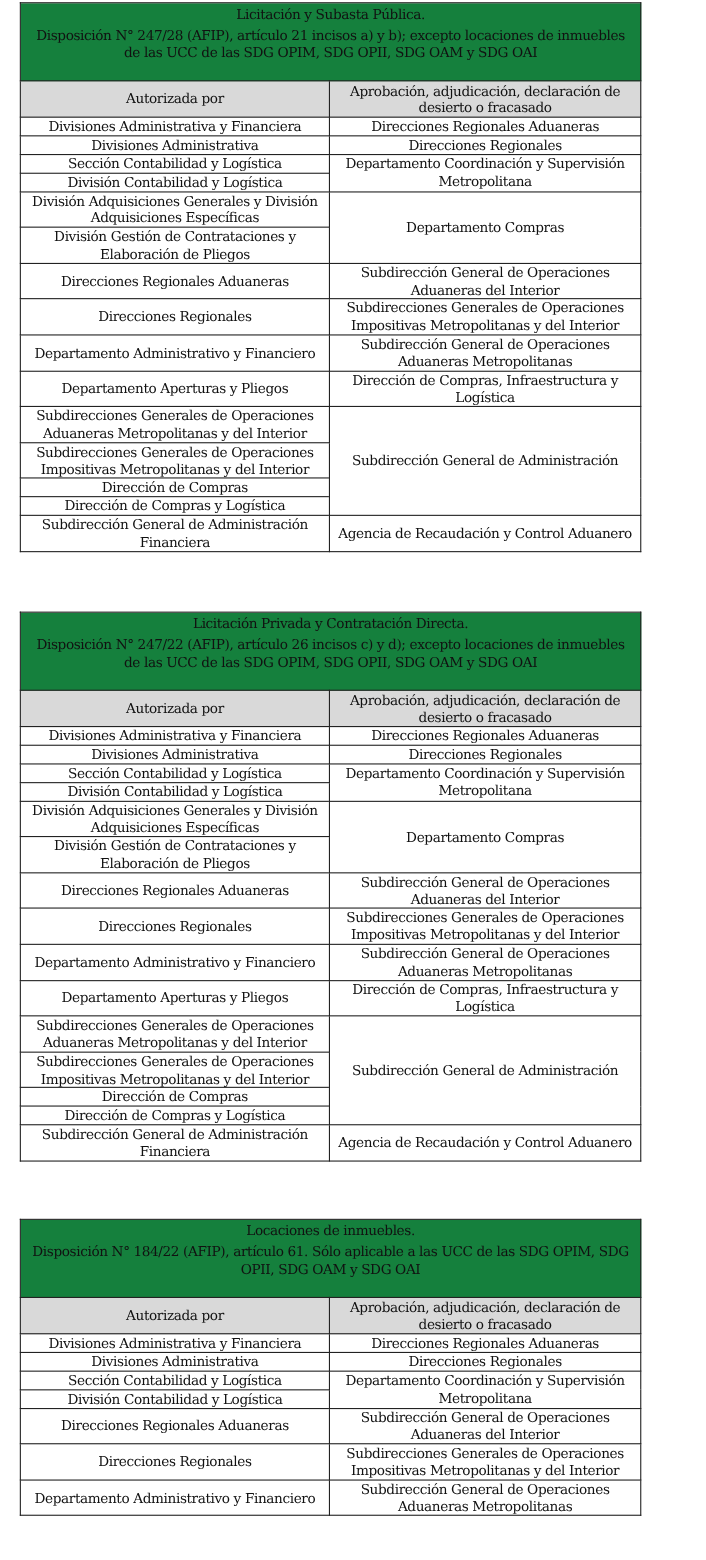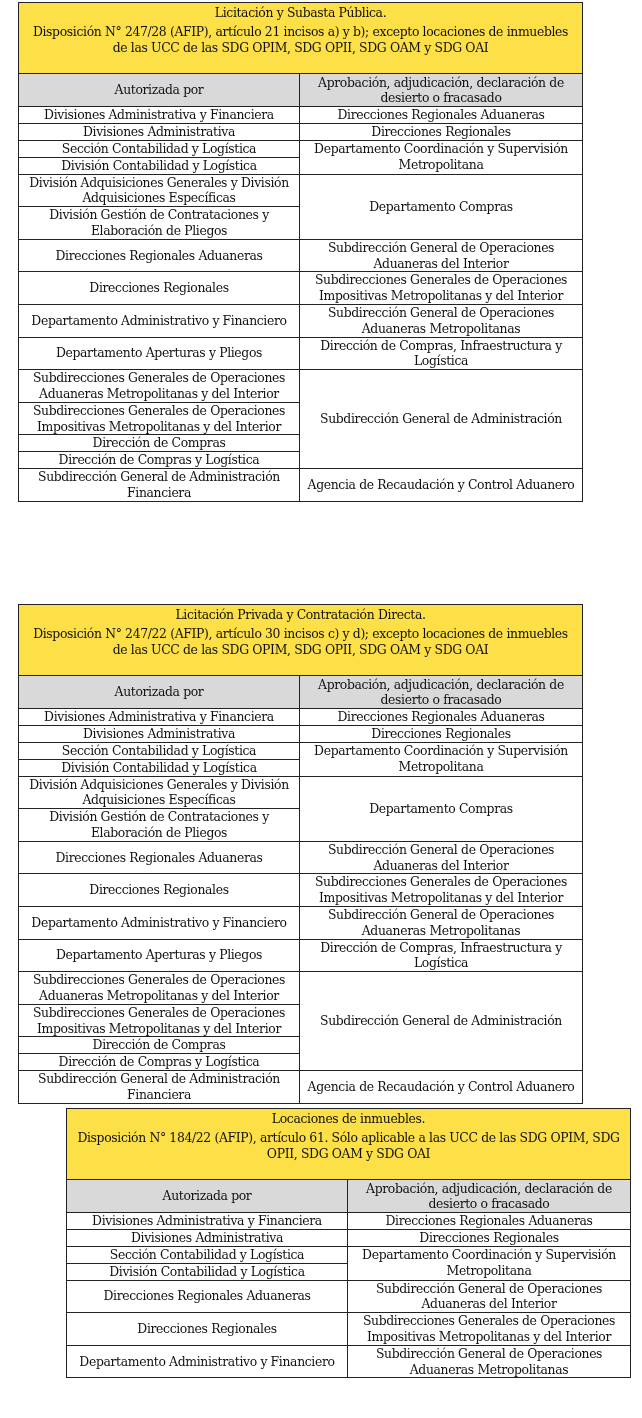--- a/index.html
+++ b/index.html
@@ -3,28 +3,28 @@
 <meta charset="utf-8">
 <style>
   html, body { margin: 0; padding: 0; background: #ffffff; }
   body { width: 642px; height: 1418px; position: relative; overflow: hidden;
          font-family: "DejaVu Serif", "Liberation Serif", serif; color: #111; }
   .tbl { position: absolute; left: 18px; width: 564px; border-collapse: collapse; table-layout: fixed; }
   .tbl td { border: 1px solid #222; text-align: center; vertical-align: middle;
             font-size: 12.4px; line-height: 15.8px; padding: 0 2px; letter-spacing: -0.35px; }
   .tbl col.c1 { width: 281px; }
   .tbl col.c2 { width: 283px; }
-  .hdr td { background: #fde047; }
+  .hdr td { background: #15803d; }
   .title-cell { padding: 2px 6px 18px 6px !important; }
   .title-cell .t1 { display: block; margin-bottom: 3px; }
   .title-cell .t2 { display: block; }
   .colhead td { background: #d9d9d9; height: 32px; }
   #t1 { top: 2px; }
-  #t2 { top: 556px; margin-top: 48px; }
-  #t3 { top: 1108px; margin-left: 48px; }
+  #t2 { top: 556px; }
+  #t3 { top: 1108px; }
 </style>
 </head>
 <body>
 
 <table class="tbl" id="t1">
     <colgroup>
       <col class="c1">
       <col class="c2">
     </colgroup>
     <tbody>
@@ -97,21 +97,21 @@
   </table>
 <table class="tbl" id="t2">
     <colgroup>
       <col class="c1">
       <col class="c2">
     </colgroup>
     <tbody>
       <tr class="hdr">
         <td colspan="2" class="title-cell">
           <span class="t1">Licitación Privada y Contratación Directa.</span>
-          <span class="t2">Disposición N° 247/22 (AFIP), artículo 30 incisos c) y d); excepto locaciones de inmuebles de las UCC de las SDG OPIM, SDG OPII, SDG OAM y SDG OAI</span>
+          <span class="t2">Disposición N° 247/22 (AFIP), artículo 26 incisos c) y d); excepto locaciones de inmuebles de las UCC de las SDG OPIM, SDG OPII, SDG OAM y SDG OAI</span>
         </td>
       </tr>
       <tr class="colhead">
         <td>Autorizada por</td>
         <td>Aprobación, adjudicación, declaración de desierto o fracasado</td>
       </tr>
       <tr>
         <td>Divisiones Administrativa y Financiera</td>
         <td rowspan="1">Direcciones Regionales Aduaneras</td>
       </tr>

